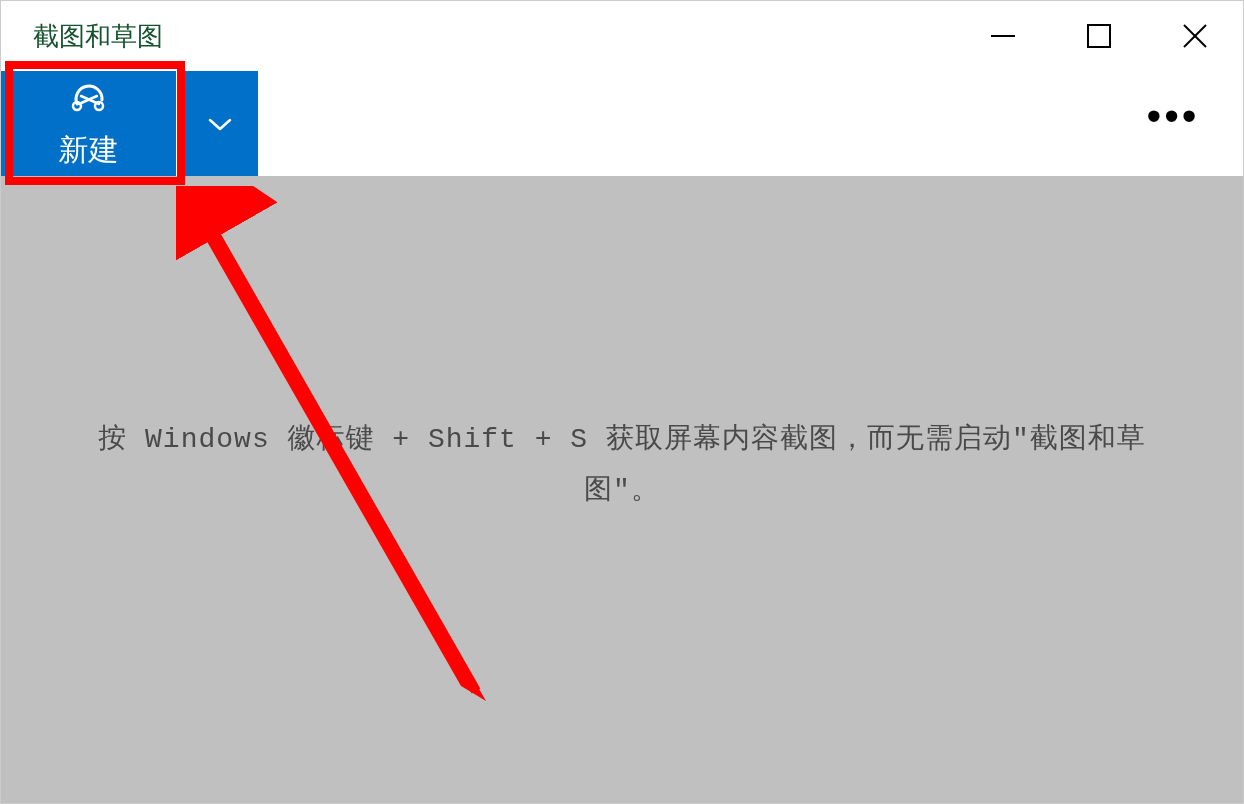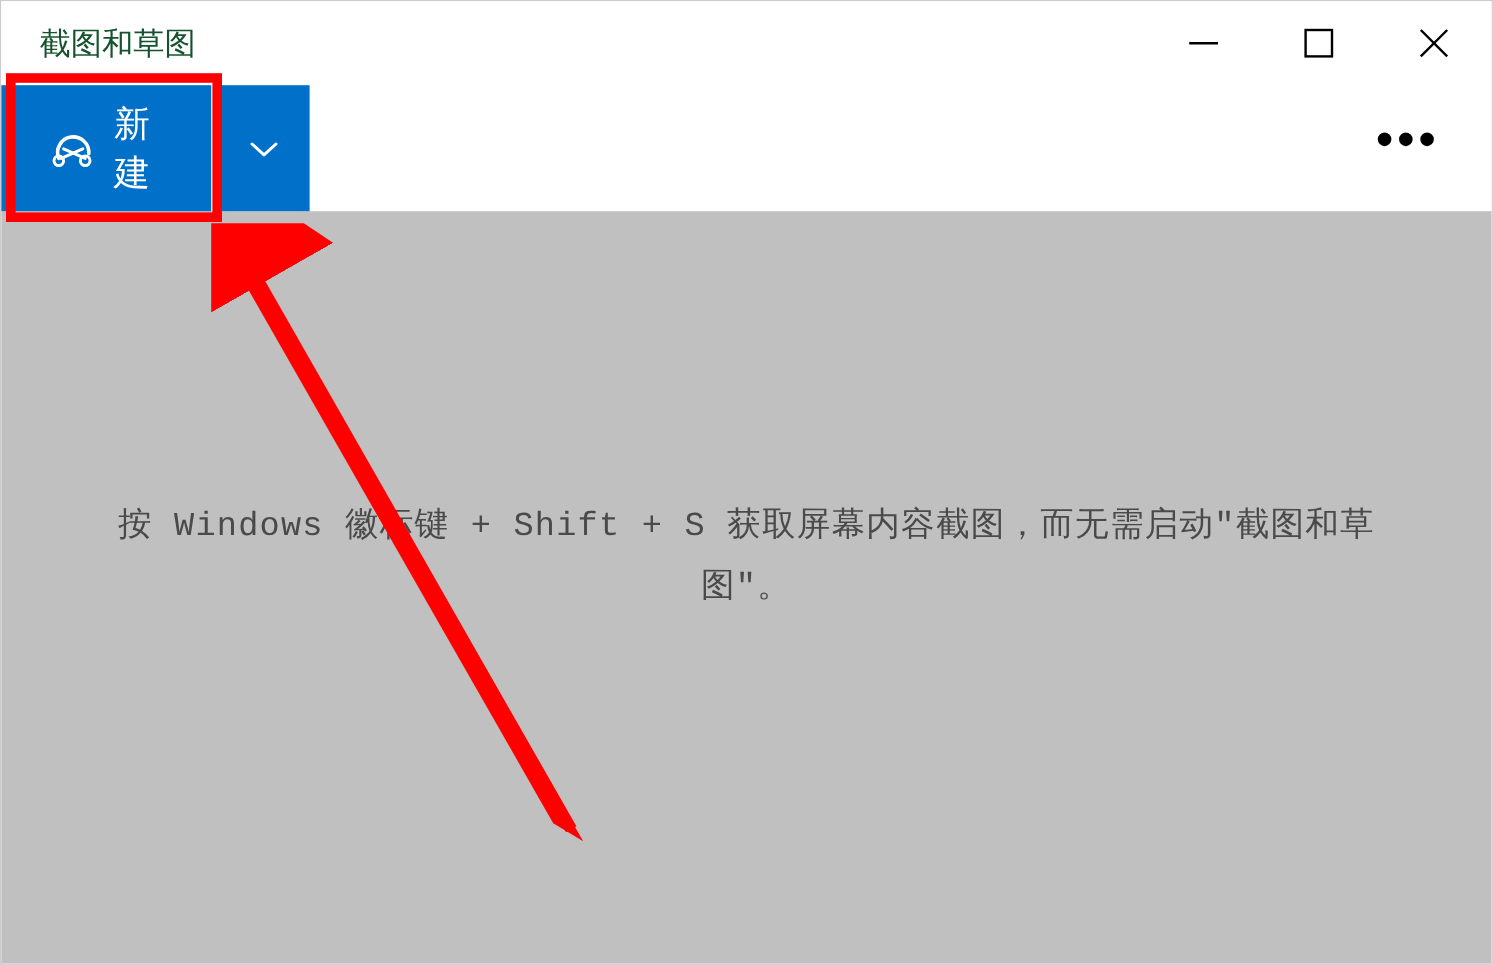--- a/index.html
+++ b/index.html
@@ -53,20 +53,21 @@
       background: #0070c8;
       color: #fff;
       display: flex;
       align-items: center;
       justify-content: center;
       padding: 0 40px;
       gap: 14px;
       cursor: pointer;
       height: 100%;
       width: 175px;
+      flex-direction: column;
     }
     .new-button-label {
       font-size: 30px;
       font-weight: 400;
     }
     .dropdown-button {
       background: #0070c8;
       color: #fff;
       width: 76px;
       display: flex;

